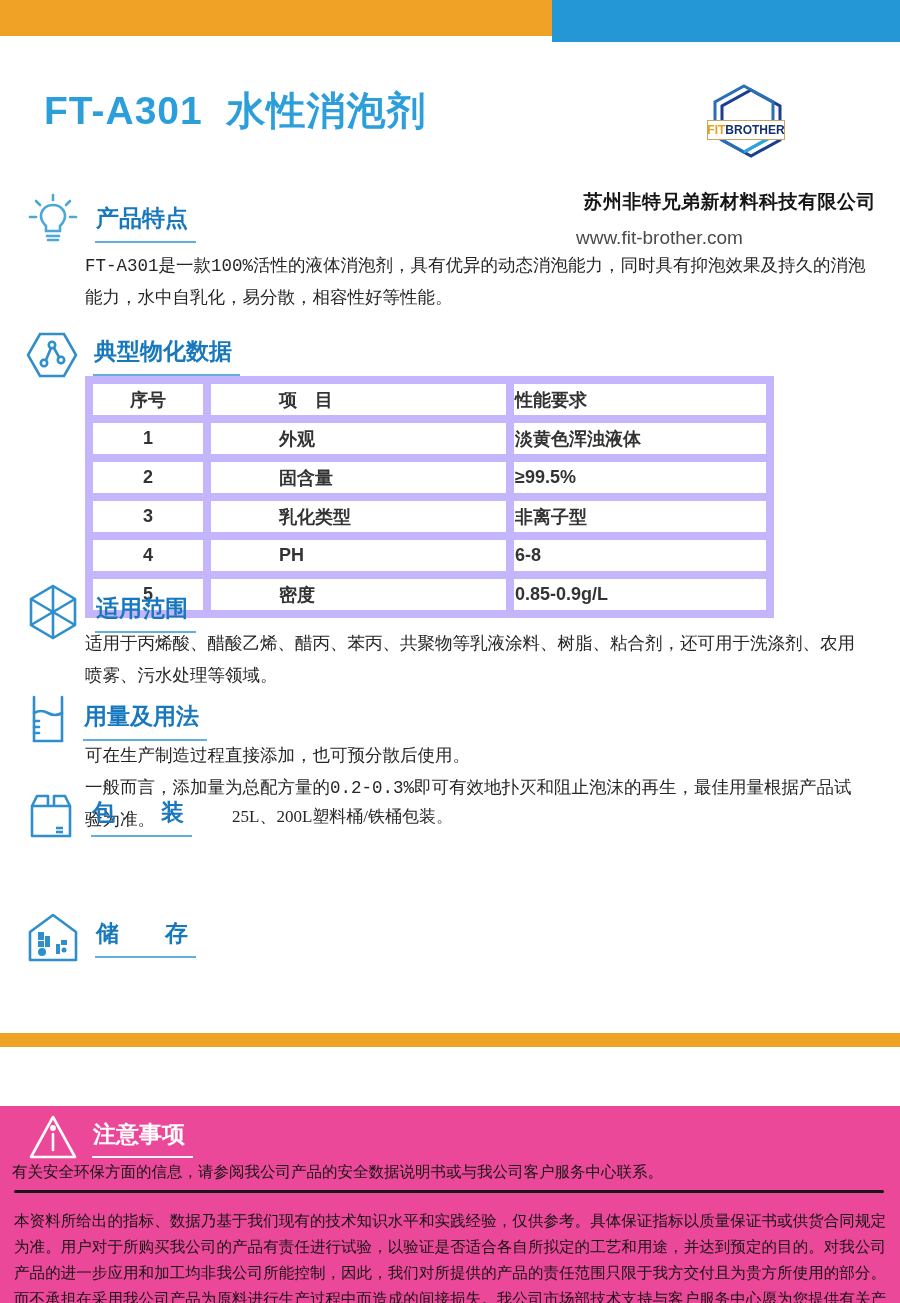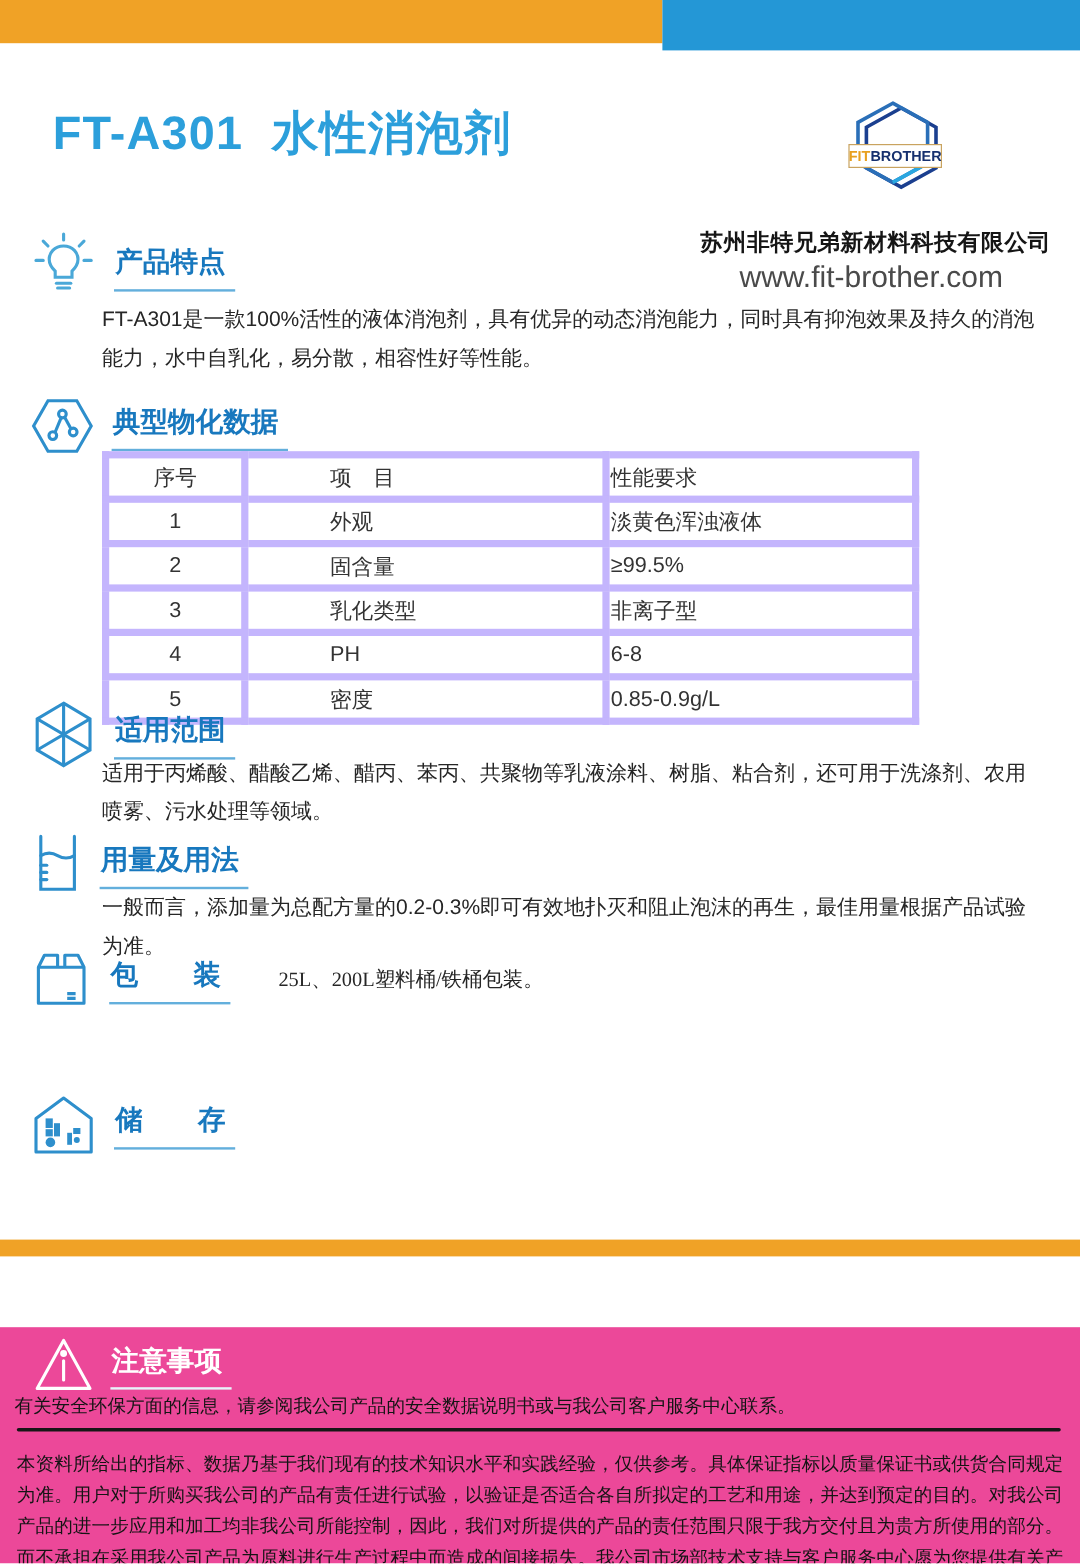--- a/index.html
+++ b/index.html
@@ -16,36 +16,36 @@
 
   
   .logo-wrap{position:absolute;top:82px;left:694px;width:104px;height:94px;}
   .logo-textbox{position:absolute;top:38px;left:13px;width:76px;height:18px;border:1px solid #C9A35F;
                 background:#fff;display:flex;align-items:center;justify-content:center;
                 font-size:12px;font-weight:bold;letter-spacing:0;}
   .logo-fit{color:#E8A01F;}
   .logo-brother{color:#16306E;}
   .company-block{position:absolute;top:170px;right:24px;width:300px;}
   .company-name{font-size:19px;font-weight:bold;color:#151515;text-align:right;letter-spacing:0.5px;margin-top:19px;}
-  .company-site{font-size:25px;color:#4a4a4a;text-align:center;margin-top:2px;}
+  .company-site{font-size:19px;color:#4a4a4a;margin-top:12px;}
 
   
   .sec{position:absolute;left:26px;display:flex;align-items:center;gap:15px;}
   .sec-icon{flex:none;}
   .sec-title{font-size:23px;font-weight:bold;color:#1878BE;border-bottom:2px solid #63AFDC;
              padding:2px 8px 7px 1px;white-space:pre;}
   .body-text{position:absolute;left:85px;width:782px;font-size:17.5px;line-height:32px;
-             color:#262626;font-family:Liberation Sans, sans-serif;}
+             color:#262626;font-family:Liberation Mono, monospace;}
   .inline-body{font-size:17px;color:#262626;margin-left:25px;
                font-family:"Liberation Serif","DejaVu Serif",serif;}
 
   
   .phys-table{position:absolute;top:376px;left:85px;border-collapse:collapse;
               font-family:"Liberation Sans",sans-serif;color:#333;}
-  .phys-table th,.phys-table td{border:6px solid #c4b5fd;height:29px;font-size:18px;font-weight:normal;}
+  .phys-table th,.phys-table td{border:8px solid #c4b5fd;height:29px;font-size:18px;font-weight:bold;}
   .phys-table .col0{width:108px;text-align:center;}
   .phys-table .col1{width:226px;text-align:left;padding-left:68px;}
   .phys-table .col2{width:250px;text-align:left;}
 
   
   .footer-strip{position:absolute;top:1033px;left:0;width:900px;height:14px;background:#F0A226;}
   .footer-band{position:absolute;top:1106px;left:0;width:900px;height:256px;background:#ec4899;}
   .notice-head{position:absolute;top:8px;left:28px;display:flex;align-items:center;gap:14px;}
   .notice-title{font-size:23px;font-weight:bold;color:#ffffff;border-bottom:2px solid #E8F4FB;
                 padding:2px 8px 6px 1px;}
@@ -169,20 +169,21 @@
         <path d="M8,4 L8,48 L36,48 L36,4"></path>
         <path d="M8,20 q7,-4 14,0 q7,4 14,0"></path>
         <line x1="8" y1="28" x2="13" y2="28"></line>
         <line x1="8" y1="34" x2="13" y2="34"></line>
         <line x1="8" y1="40" x2="13" y2="40"></line>
       </g>
     </svg>
     <span class="sec-title">用量及用法</span>
   </div>
   <div class="body-text" style="top:740px;">
+    <div>可在生产制造过程直接添加，也可预分散后使用。</div>
     <div>一般而言，添加量为总配方量的0.2-0.3%即可有效地扑灭和阻止泡沫的再生，最佳用量根据产品试验为准。</div>
   </div>
 
   <div class="sec" style="top:792px;text-align:center;">
     <svg class="sec-icon" width="50" height="48" viewBox="0 0 50 48">
       <g stroke="#2E8FCC" stroke-width="2.6" fill="none" stroke-linejoin="round">
         <rect x="6" y="14" width="38" height="30"></rect>
         <path d="M6,14 L11,4 L22,4 L22,14"></path>
         <path d="M44,14 L39,4 L28,4 L28,14"></path>
         <line x1="30" y1="36" x2="37" y2="36"></line>

